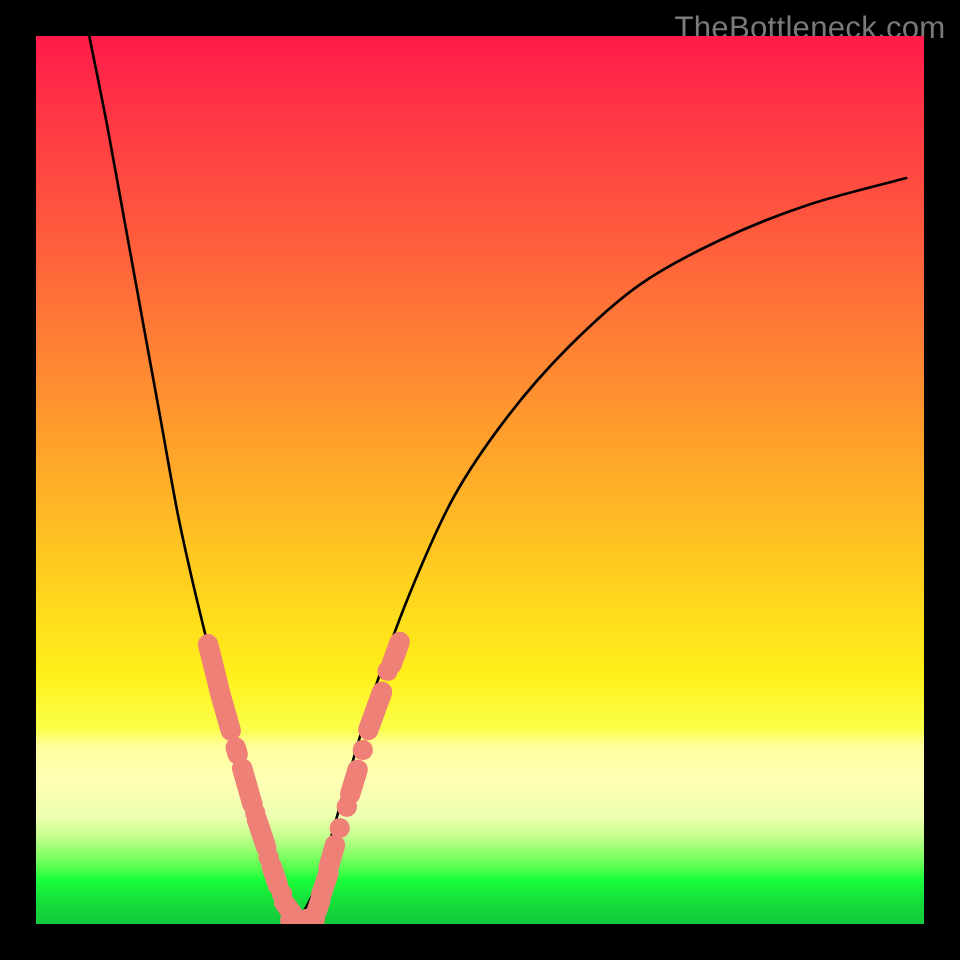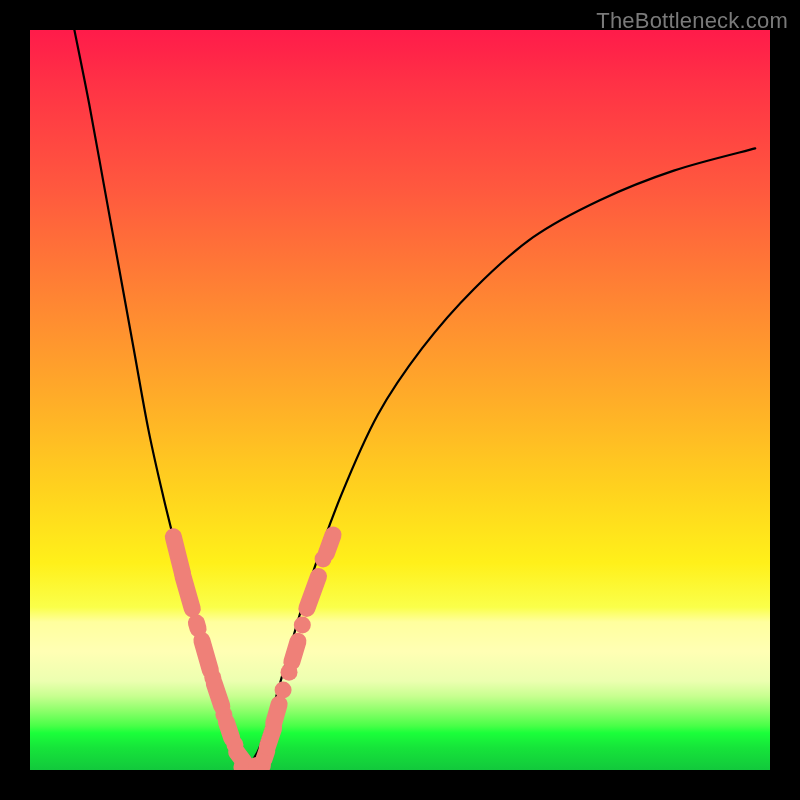--- a/index.html
+++ b/index.html
@@ -48,21 +48,21 @@
       #1aff3a 95%,
       #16e43a 97%,
       #12c83c 100%
     );
   }
   .watermark {
     position: absolute;
     top: 8px;
     right: 12px;
     color: #7a7a7a;
-    font-size: 22px;
+    font-size: 26px;
     font-weight: 400;
     letter-spacing: 0.2px;
     user-select: none;
   }
   svg.curve {
     position: absolute;
     inset: 0;
   }
   .curve-path {
     fill: none;

